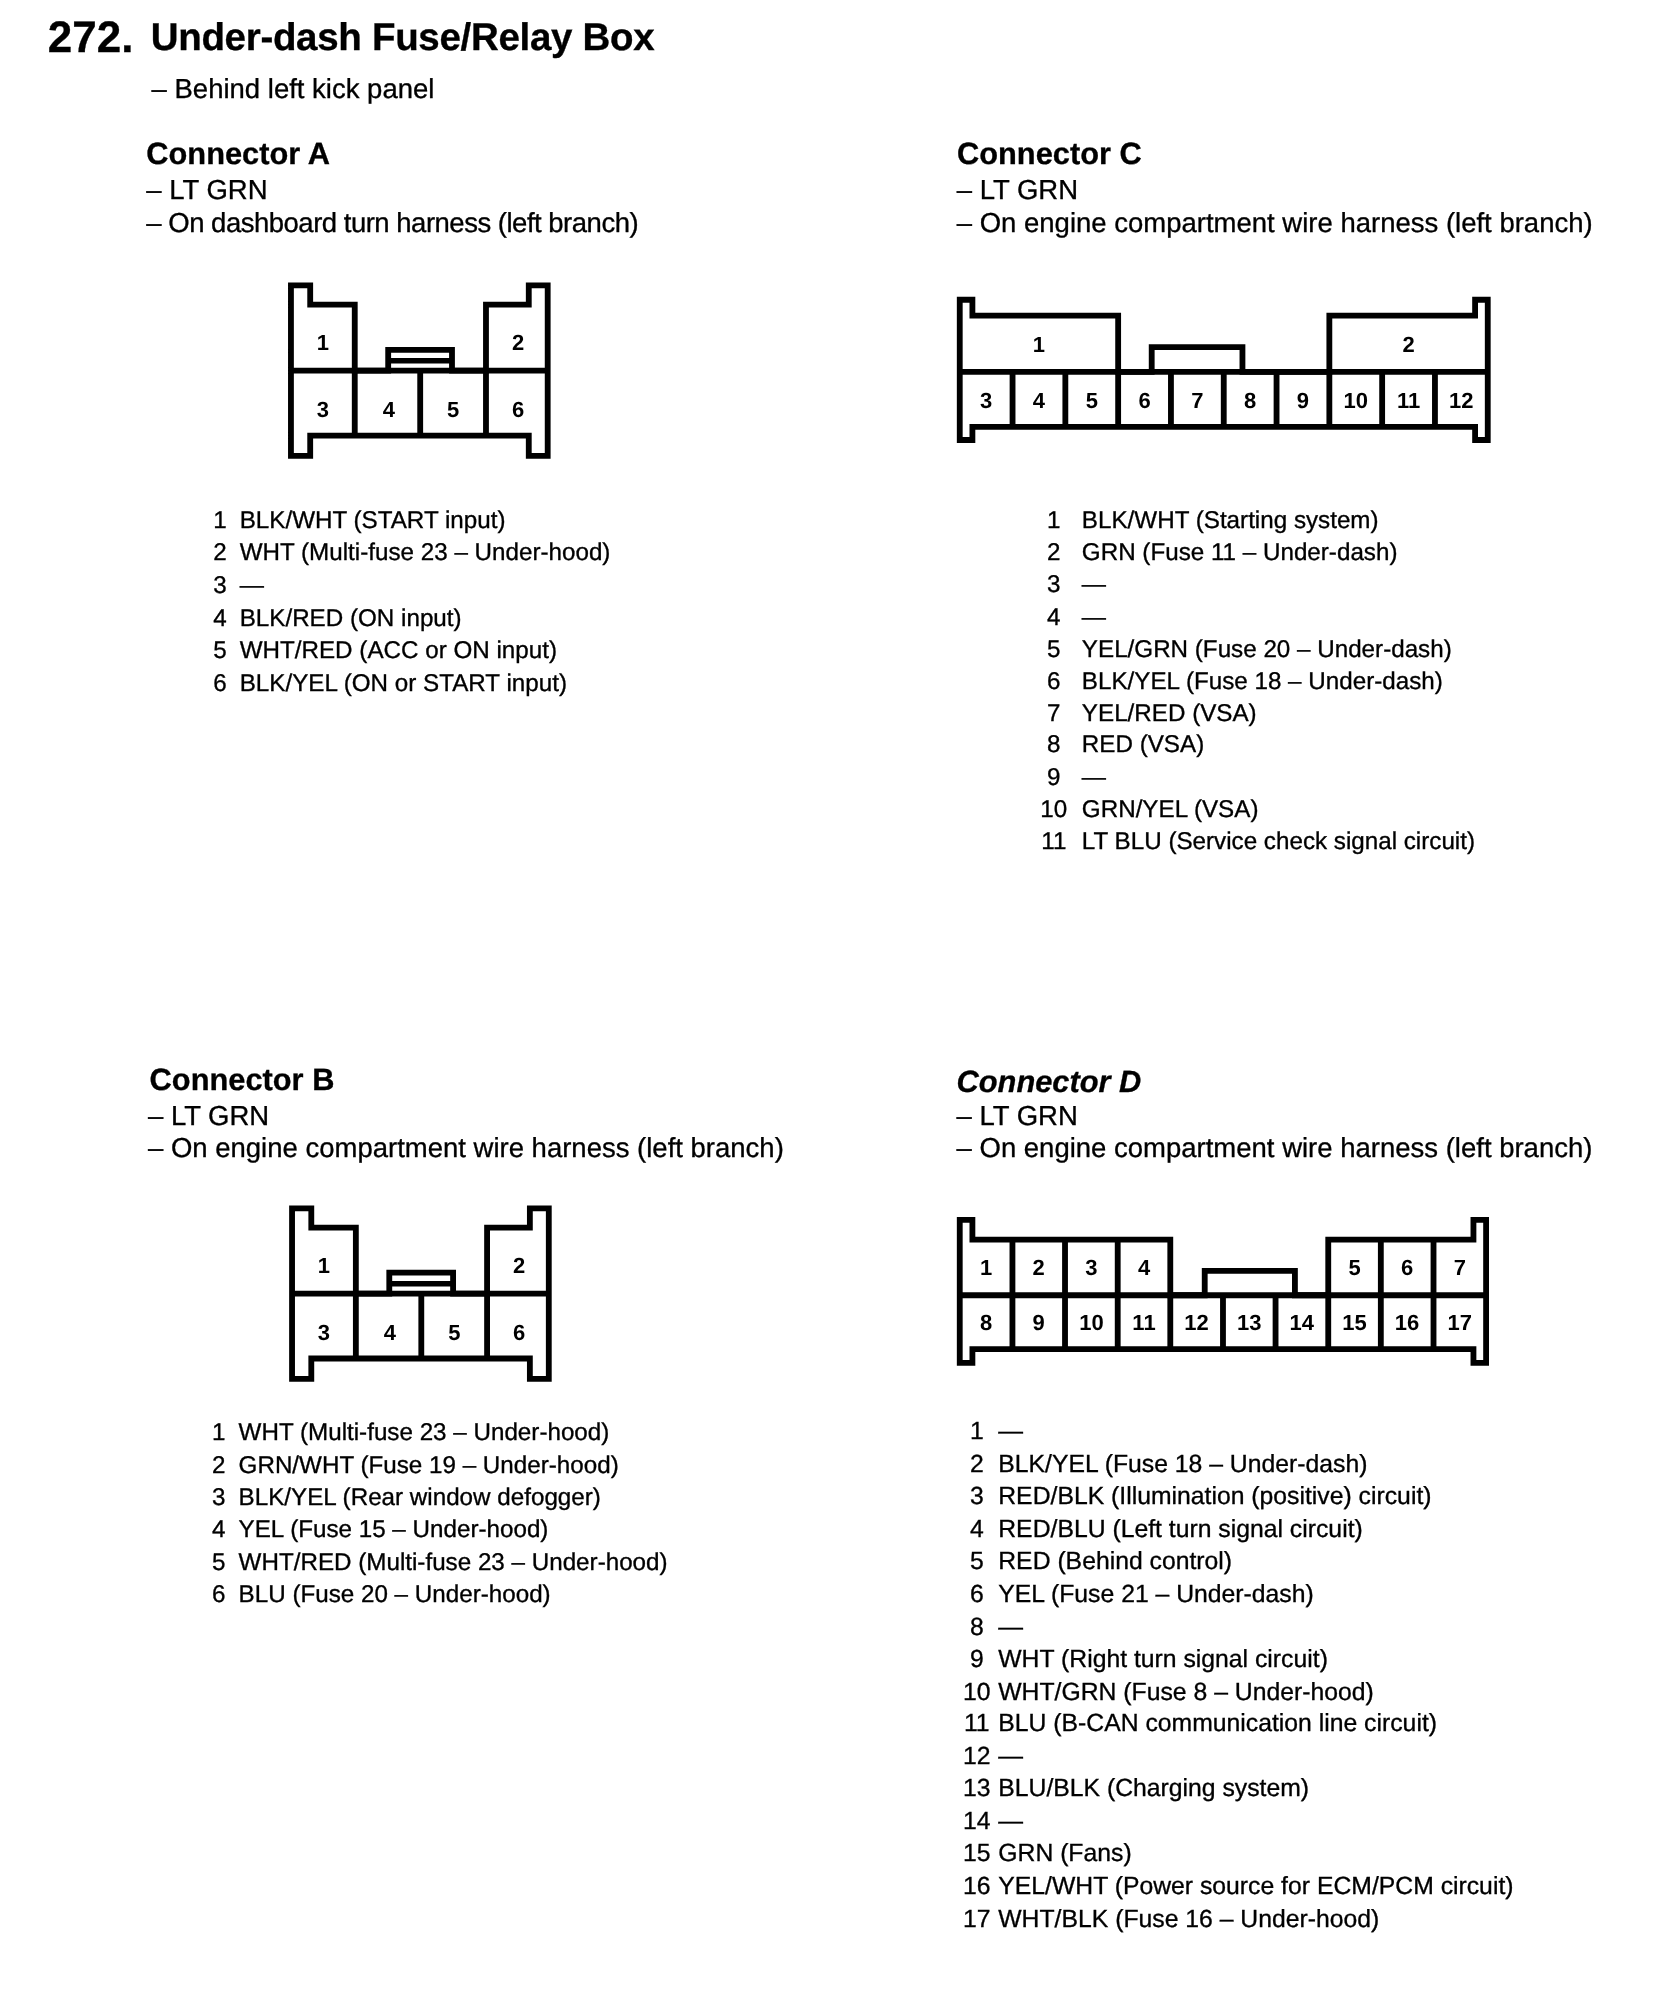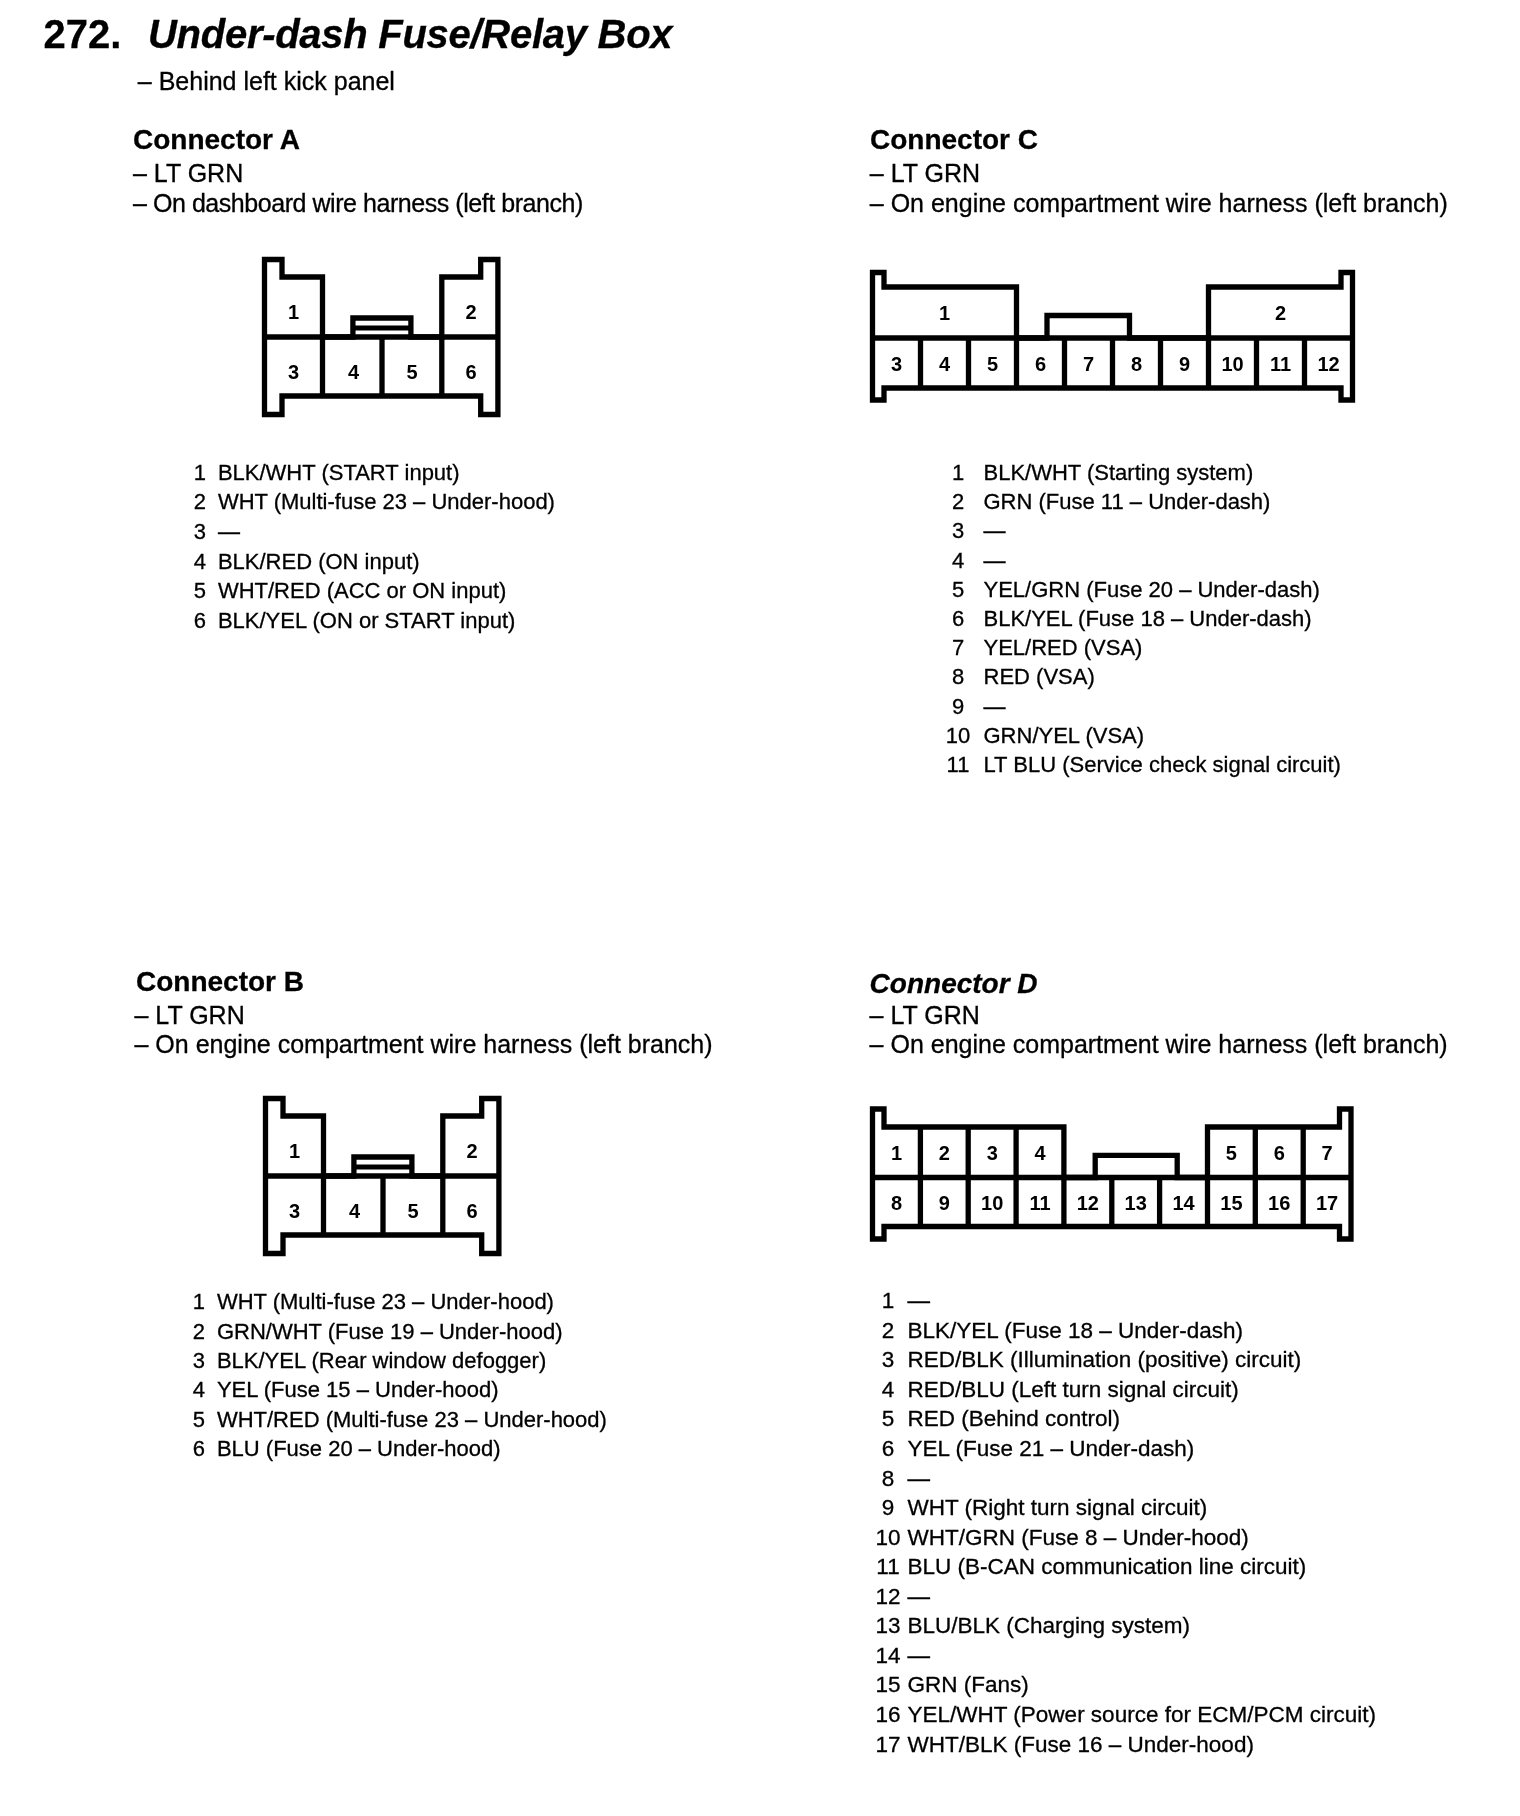--- a/index.html
+++ b/index.html
@@ -13,27 +13,27 @@
   svg{position:absolute;}
   svg path, svg line{fill:none;stroke:#000;stroke-width:5.3;}
   svg path.fill{fill:#fff;}
   svg text{font-family:"Liberation Sans",sans-serif;font-weight:bold;font-size:20px;text-anchor:middle;fill:#000;stroke:none;}
 </style>
 </head>
 <body>
 
 <div class="abs b" style="left:43.5px;top:14.3px;font-size:40px;line-height:40px;">272.</div>
 
-<div class="abs b" style="left:148px;top:14.3px;font-size:40px;line-height:40px;letter-spacing:-0.28px;font-style:italic;">Under-dash Fuse/Relay Box</div>
+<div class="abs b" style="left:137px;top:14.3px;font-size:35px;line-height:40px;letter-spacing:-0.28px;">Under-dash Fuse/Relay Box</div>
 
 <div class="abs" style="left:137.8px;top:65.7px;font-size:25px;line-height:30px;">– Behind left kick panel</div>
 
 <div class="abs b" style="left:133px;top:125.9px;font-size:28px;line-height:28px;">Connector A</div>
 
-<div class="abs" style="left:133px;top:158.2px;font-size:25px;line-height:30px;">– LT GRN<br><span style="letter-spacing:-0.45px;">– On dashboard wire harness (left branch)</span></div>
+<div class="abs" style="left:133px;top:158.2px;font-size:25px;line-height:30px;">– LT GRN<br><span style="letter-spacing:-0.45px;">– On dashboard turn harness (left branch)</span></div>
 
 <svg style="left:259px;top:254px;" width="246" height="166" viewBox="259 254 246 166">
 
   <path class="fill" d="M 264.5 259.5 H 282 V 277 H 322.5 V 337 H 352.9 V 318 H 410.9 V 337 H 441.8 V 277 H 480.7 V 259.5 H 497.9 V 414.5 H 480.7 V 396 H 282 V 414.5 H 264.5 Z"></path>
 
   <line x1="352.9" y1="328" x2="410.9" y2="328" style="stroke-width:5"></line>
 
   <line x1="264.5" y1="337" x2="497.9" y2="337"></line>
 
   <g>

